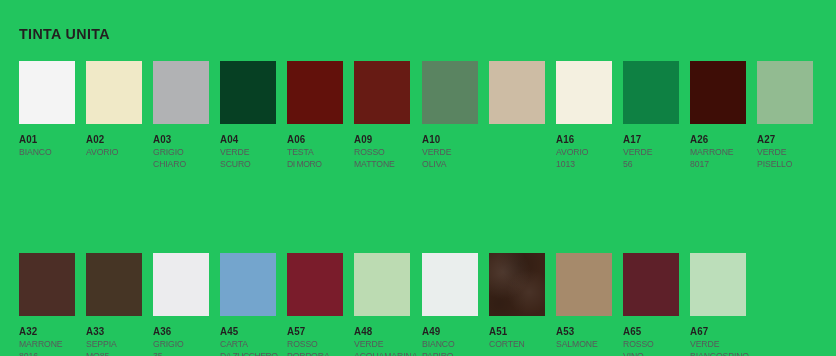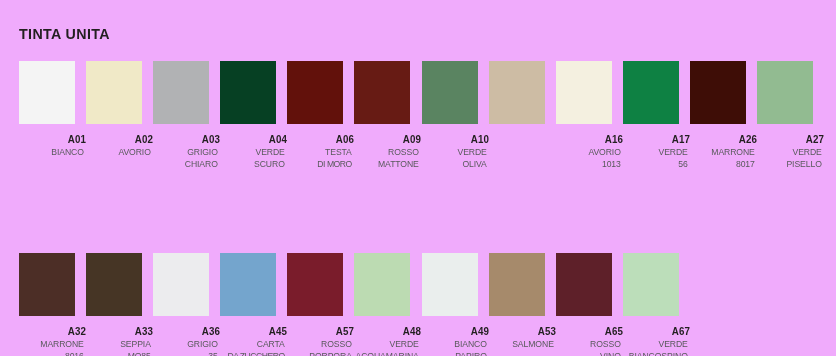--- a/index.html
+++ b/index.html
@@ -10,21 +10,21 @@
   body {
     width: 836px;
     height: 356px;
     font-family: "Liberation Sans", sans-serif;
     overflow: hidden;
   }
   .page {
     position: relative;
     width: 836px;
     height: 356px;
-    background: #f0abfc;
+    background: #22c55e;
     text-decoration: underline;
   }
   .section-title {
     position: absolute;
     left: 19px;
     top: 25px;
     font-family: "Liberation Sans", sans-serif;
     font-weight: bold;
     font-size: 15.5px;
     letter-spacing: 0.4px;
@@ -36,21 +36,20 @@
   .grid {
     position: absolute;
     left: 19px;
     top: 61px;
     width: 804px;
   }
   .row {
     display: flex;
     flex-direction: row;
     align-items: flex-start;
-    text-align: right;
   }
   .row-1 { margin-bottom: 0; }
   .row-2 { margin-top: 84px; }
   .cell {
     width: 56px;
     margin-right: 11.1px;
     flex: 0 0 auto;
   }
   .cell:last-child { margin-right: 8px; }
   .swatch {
@@ -274,20 +273,29 @@
           <div class="swatch" style="background: rgb(234, 238, 237);"></div>
           <div class="labels">
             <div class="code">A49</div>
             <div class="desc">
               <span class="ln">BIANCO</span>
               <span class="ln">PAPIRO</span>
             </div>
           </div>
         </div>
         <div class="cell">
+          <div class="swatch" style="background: radial-gradient(circle at 25% 30%, rgba(255, 255, 255, 0.1), rgba(0, 0, 0, 0) 45%), radial-gradient(circle at 72% 62%, rgba(255, 255, 255, 0.07), rgba(0, 0, 0, 0) 40%), radial-gradient(circle at 55% 18%, rgba(0, 0, 0, 0.18), rgba(0, 0, 0, 0) 38%), radial-gradient(circle at 18% 80%, rgba(0, 0, 0, 0.16), rgba(0, 0, 0, 0) 42%) rgb(59, 35, 23);"></div>
+          <div class="labels">
+            <div class="code">A51</div>
+            <div class="desc">
+              <span class="ln">CORTEN</span>
+            </div>
+          </div>
+        </div>
+        <div class="cell">
           <div class="swatch" style="background: rgb(166, 138, 107);"></div>
           <div class="labels">
             <div class="code">A53</div>
             <div class="desc">
               <span class="ln">SALMONE</span>
             </div>
           </div>
         </div>
         <div class="cell">
           <div class="swatch" style="background: rgb(94, 32, 41);"></div>

